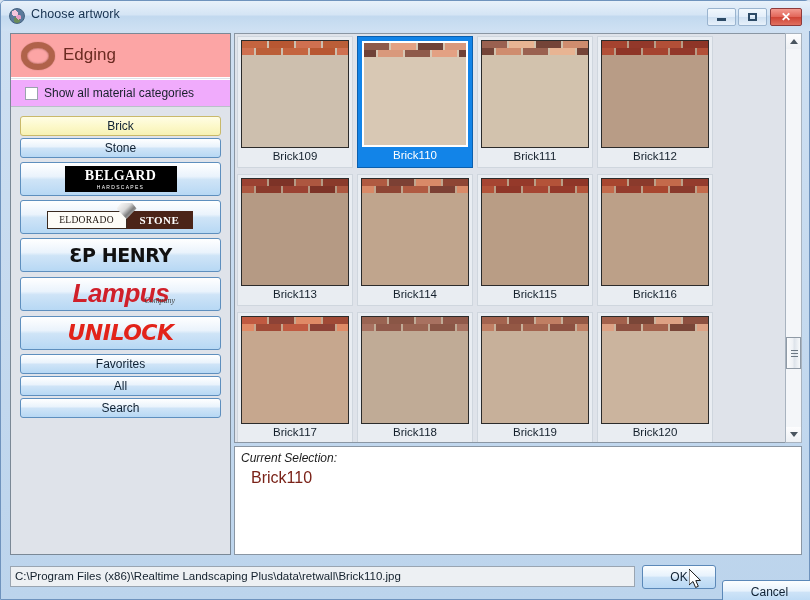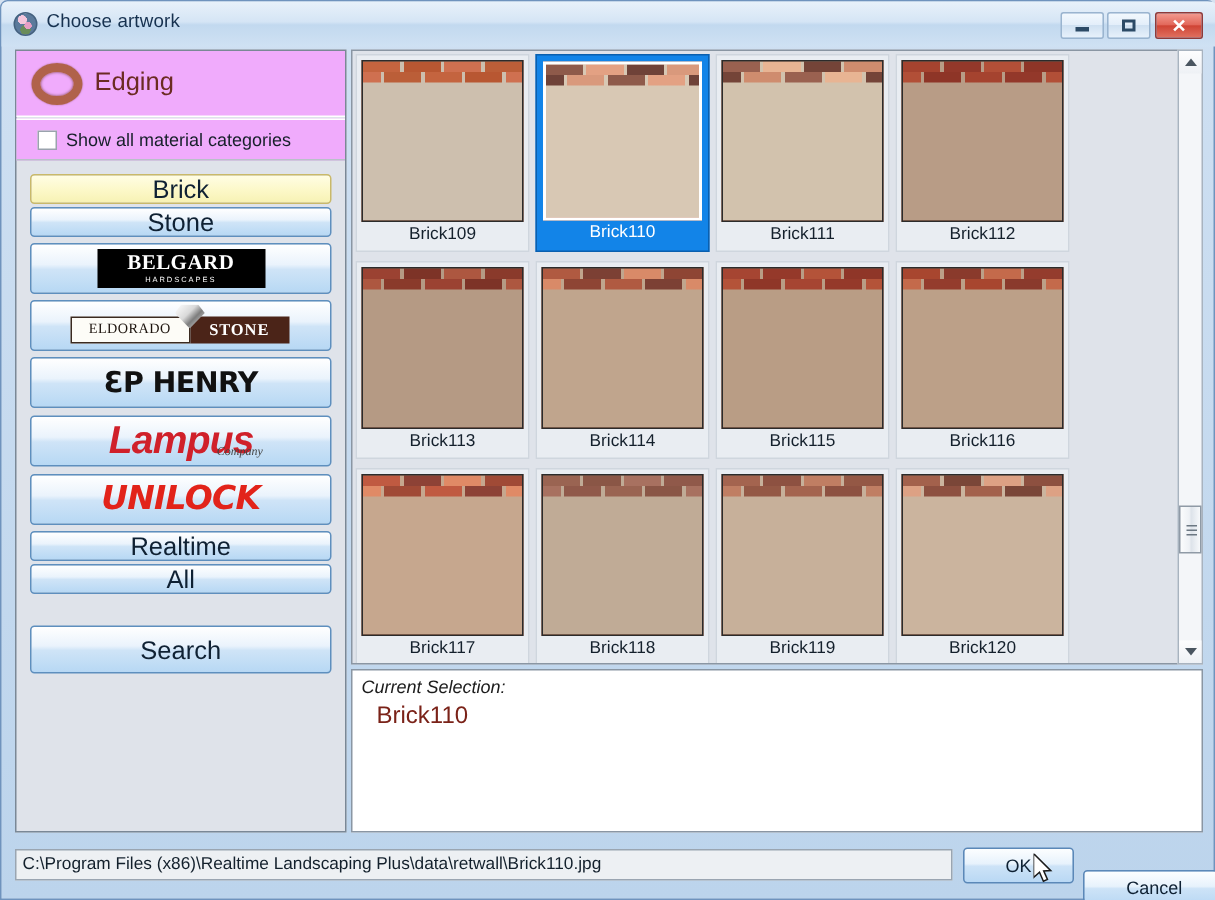--- a/index.html
+++ b/index.html
@@ -85,21 +85,21 @@
     position: absolute;
     left: 9px; top: 32px;
     width: 221px; height: 522px;
     background: #dfe3ea;
     border: 1px solid #7a8896;
     box-sizing: border-box;
   }
   #edging-header {
     position: absolute; left: 0; top: 0;
     width: 100%; height: 44px;
-    background: #f0abfc;
+    background: #fca5a5;
     border-bottom: 1px solid #ffffff;
     box-sizing: border-box;
   }
   #edging-icon {
     position: absolute; left: 10px; top: 8px;
     width: 34px; height: 28px;
     border-radius: 50%;
     border: 6px solid #b0624a;
     box-sizing: border-box;
     background: transparent;
@@ -139,21 +139,21 @@
     border-radius: 3px;
     background: linear-gradient(to bottom, #ffffff 0%, #eaf3fc 42%, #cfe4f7 52%, #b7d8f4 100%);
     display: flex; align-items: center; justify-content: center;
     overflow: hidden;
   }
   .catbtn.selected {
     background: linear-gradient(to bottom, #fffde4 0%, #fcf8c8 55%, #f7f2b4 100%);
     border-color: #c9b96a;
   }
   .catbtn-label {
-    font-size: 17px; color: #0f2133;
+    font-size: 12px; color: #0f2133;
     line-height: 1;
   }
 
   
   .logo-belgard {
     width: 112px; height: 26px;
     background: #000;
     display: flex; flex-direction: column;
     align-items: center; justify-content: center;
   }
@@ -430,26 +430,26 @@
           <div class="logo-lampus">
             <div class="lam-ri">R.I.</div>
             <div class="lam-main">Lampus</div>
             <div class="lam-sub">Company</div>
           </div>
         </div>
         <div class="catbtn" style="top: 282px; height: 34px;">
           <div class="logo-unilock">UNILOCK</div>
         </div>
         <div class="catbtn" style="top: 320px; height: 20px;">
-          <span class="catbtn-label">Realtime</span>
+          <span class="catbtn-label">Favorites</span>
         </div>
         <div class="catbtn" style="top: 342px; height: 20px;">
           <span class="catbtn-label">All</span>
         </div>
-        <div class="catbtn" style="top: 383px; height: 32px;">
+        <div class="catbtn" style="top: 364px; height: 20px;">
           <span class="catbtn-label">Search</span>
         </div>
       </div>
   </div>
 
   <div id="grid-panel">
       <div class="thumb-cell" style="left: 2px; top: 2px;">
         <div class="thumb-img brick" style="background-image: linear-gradient(90deg, rgb(196, 100, 63) 0px, rgb(196, 100, 63) 23%, rgb(205, 191, 174) 23%, rgb(205, 191, 174) 25%, rgb(184, 87, 50) 25%, rgb(184, 87, 50) 48%, rgb(205, 191, 174) 48%, rgb(205, 191, 174) 50%, rgb(207, 112, 80) 50%, rgb(207, 112, 80) 73%, rgb(205, 191, 174) 73%, rgb(205, 191, 174) 75%, rgb(187, 94, 56) 75%, rgb(187, 94, 56) 98%, rgb(205, 191, 174) 98%, rgb(205, 191, 174) 100%), linear-gradient(90deg, rgb(207, 112, 80) 0px, rgb(207, 112, 80) 11%, rgb(205, 191, 174) 11%, rgb(205, 191, 174) 13%, rgb(187, 94, 56) 13%, rgb(187, 94, 56) 36%, rgb(205, 191, 174) 36%, rgb(205, 191, 174) 38%, rgb(196, 100, 63) 38%, rgb(196, 100, 63) 61%, rgb(205, 191, 174) 61%, rgb(205, 191, 174) 63%, rgb(184, 87, 50) 63%, rgb(184, 87, 50) 86%, rgb(205, 191, 174) 86%, rgb(205, 191, 174) 88%, rgb(207, 112, 80) 88%, rgb(207, 112, 80) 100%), linear-gradient(rgb(205, 191, 174), rgb(205, 191, 174)); background-size: 108px 7px, 108px 7px, 100% 100%; background-position: 0px 0px, 0px 7px, 0px 0px; background-repeat: repeat-x, repeat-x, repeat;"></div>
         <div class="thumb-label">Brick109</div>
       </div>

